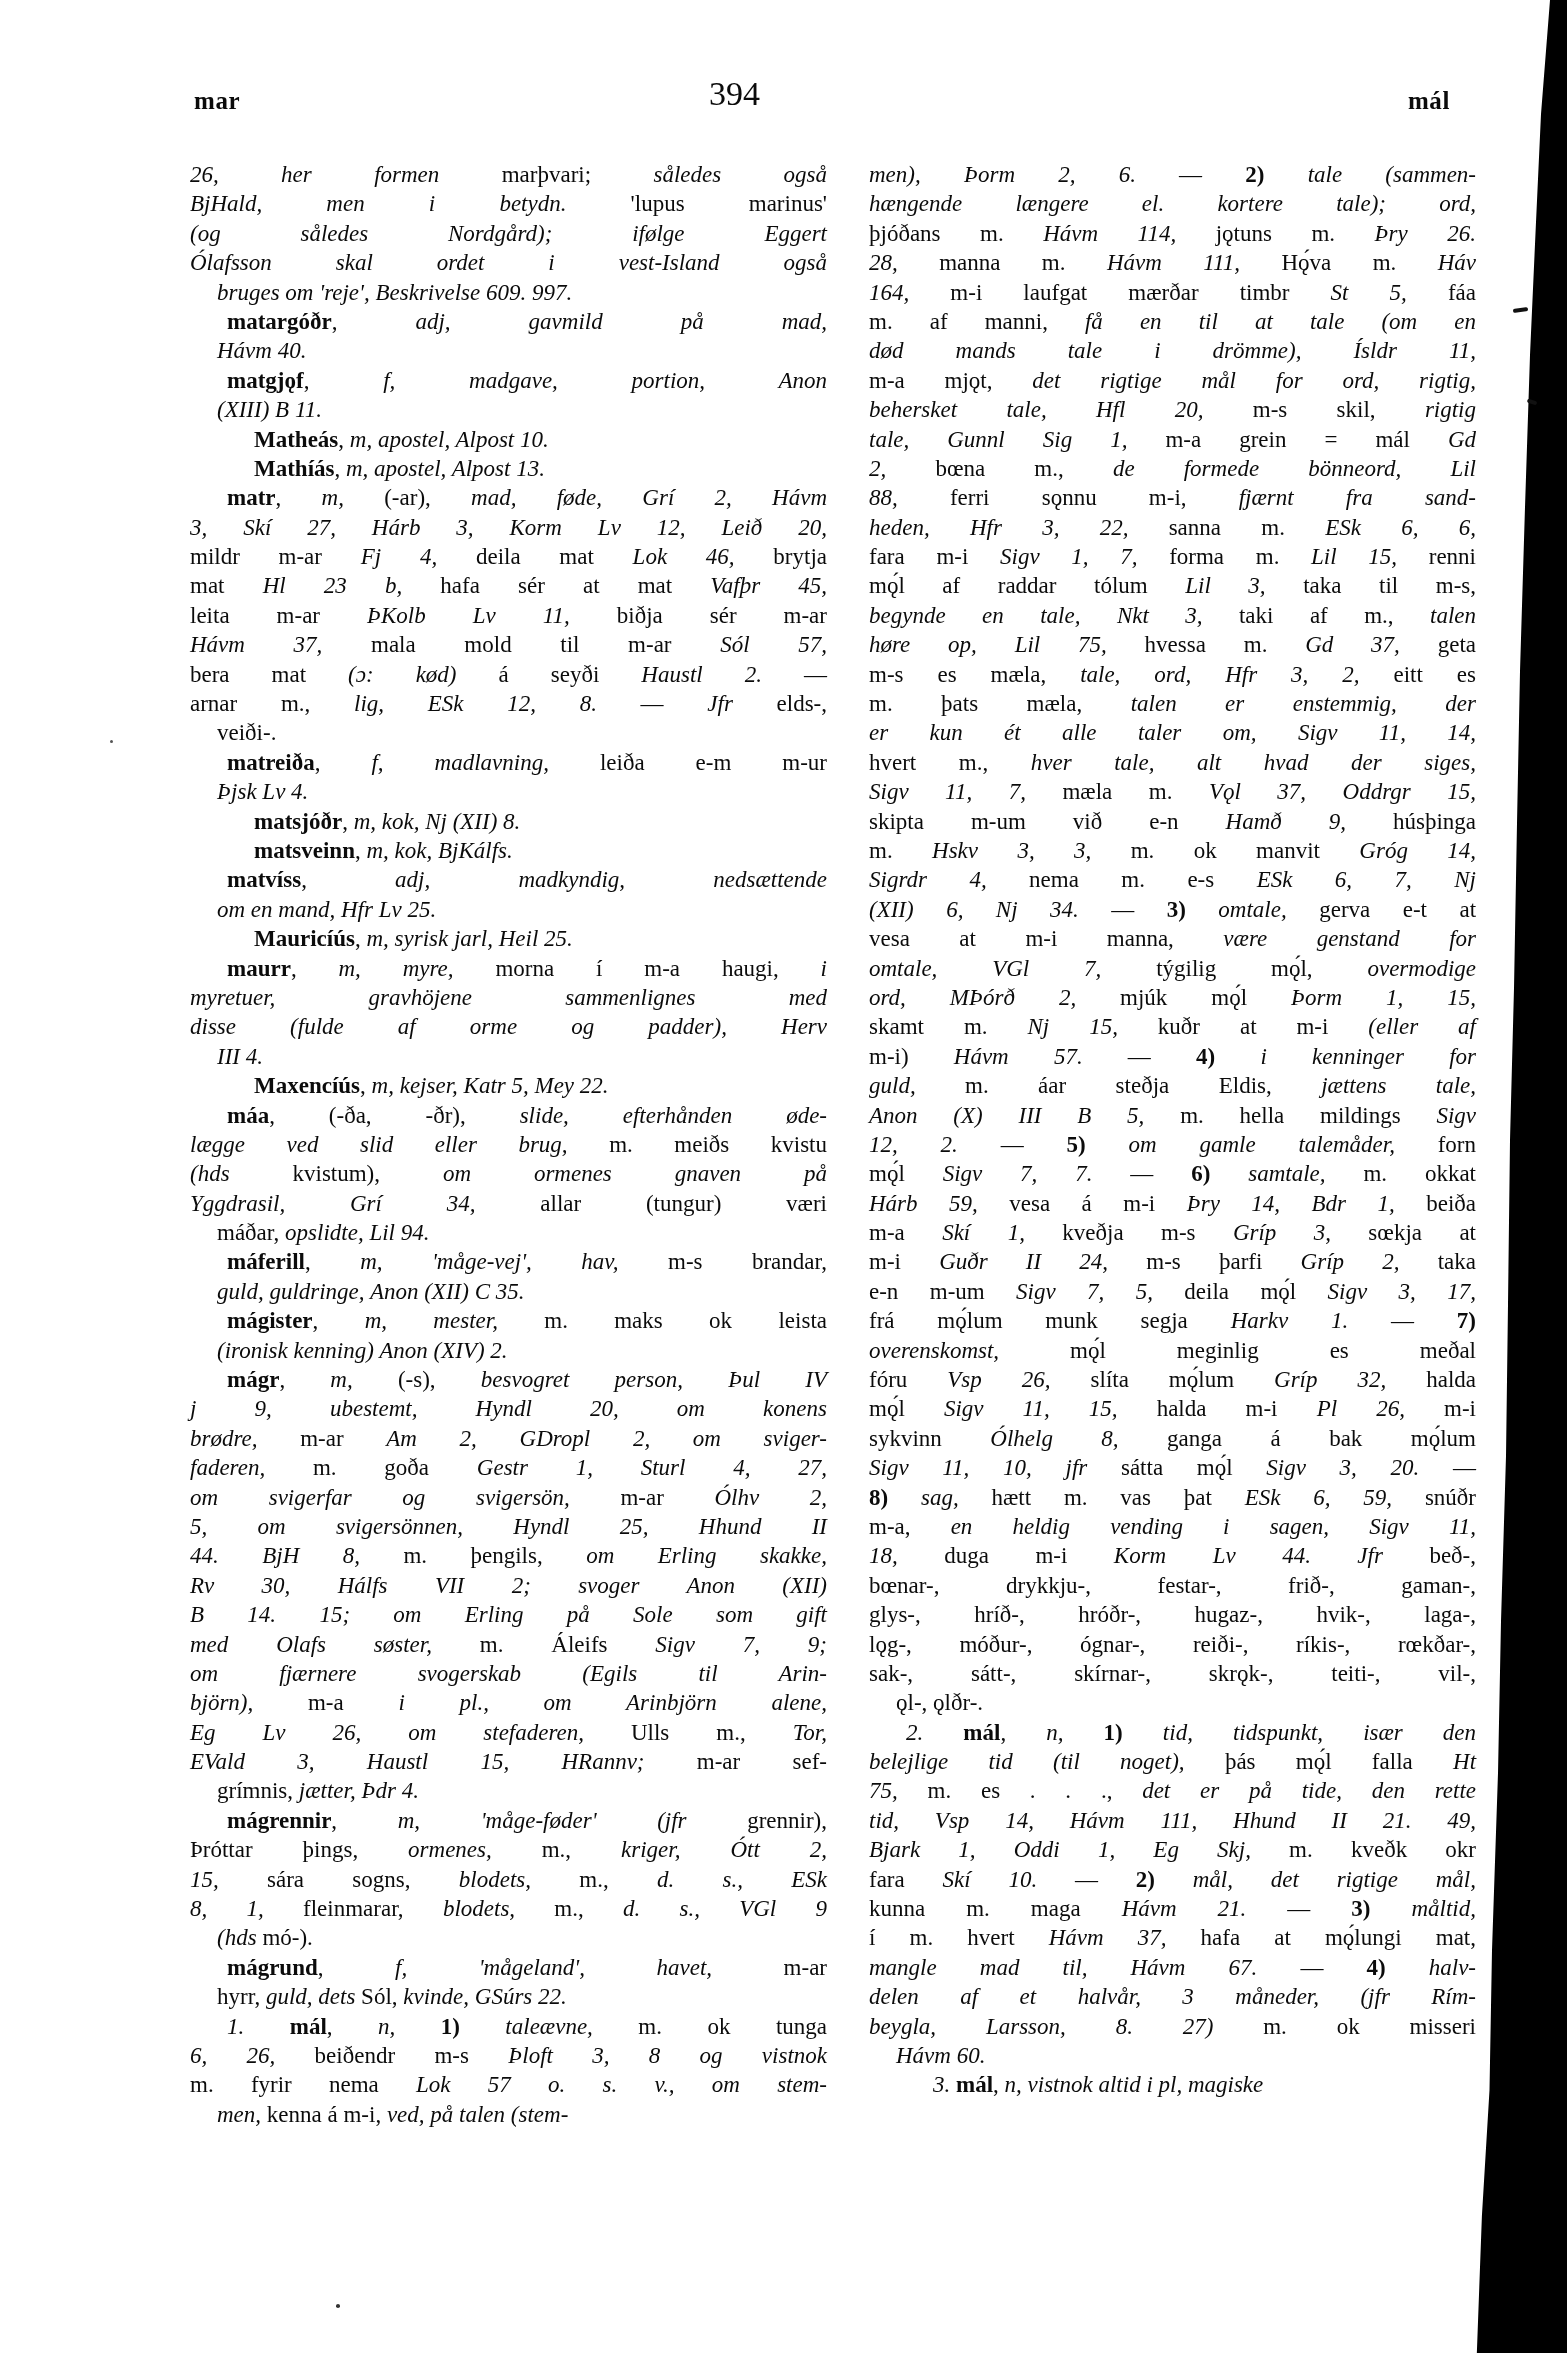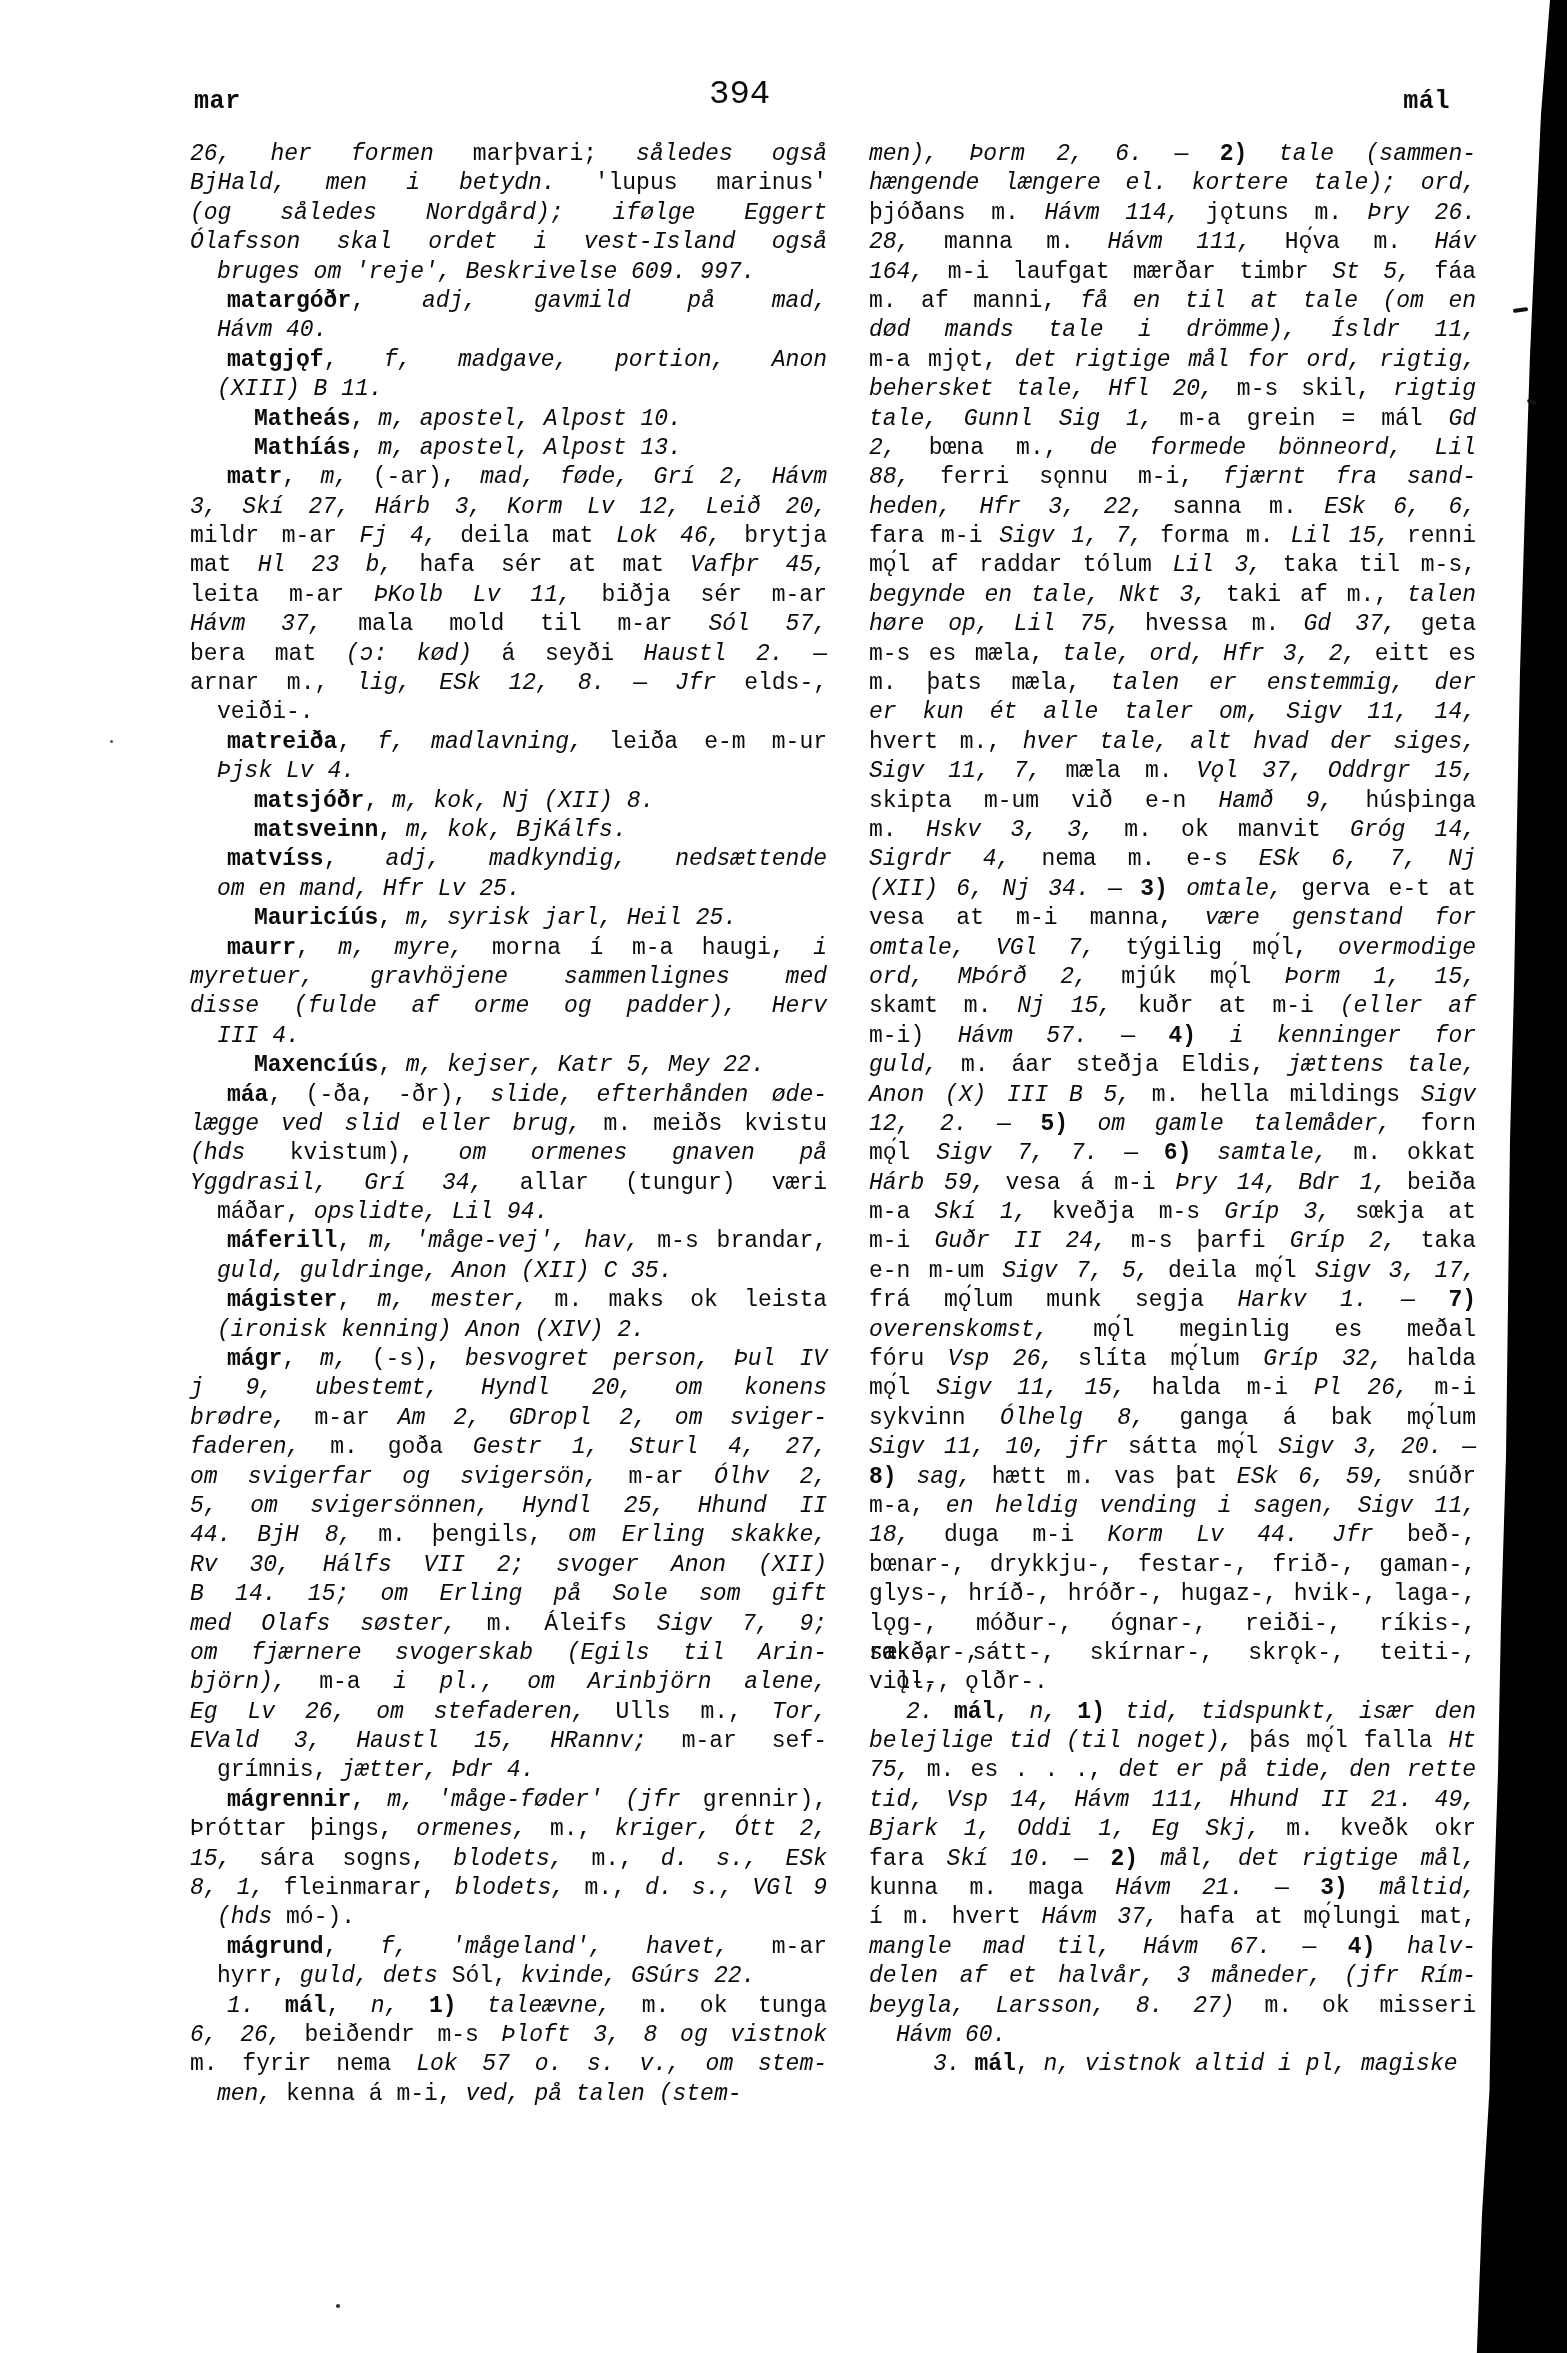--- a/index.html
+++ b/index.html
@@ -2,35 +2,35 @@
 <html style="font-size:10px"><head>
 <meta charset="utf-8">
 <style>
   html,body{margin:0;padding:0;}
   body{background:#777;}
   .page{
     position:relative;
     width:1568px;height:2354px;
     background:#ffffff;
     overflow:hidden;
-    font-family:Liberation Mono, monospace;
+    font-family:Liberation Serif, serif;
     color:#0b0b0b;
   }
   .runhead-word{
     position:absolute;top:87px;
     font-size:25px;font-weight:bold;letter-spacing:0.6px;
   }
   .runhead-left{left:194px;}
   .runhead-right{right:118px;}
   .runhead-page{
     position:absolute;top:75px;left:709px;width:127px;
     text-align:left;font-size:34px;font-weight:normal;
   }
   .col{
-    position:absolute;top:140px;
+    position:absolute;top:160px;
     font-size:23px;
   }
   .col-left{left:190px;width:637px;}
   .col-right{left:869px;width:607px;}
   .line{
     height:29.4px;line-height:29.4px;
     text-align:justify;
     text-align-last:justify;
     white-space:normal;
   }

